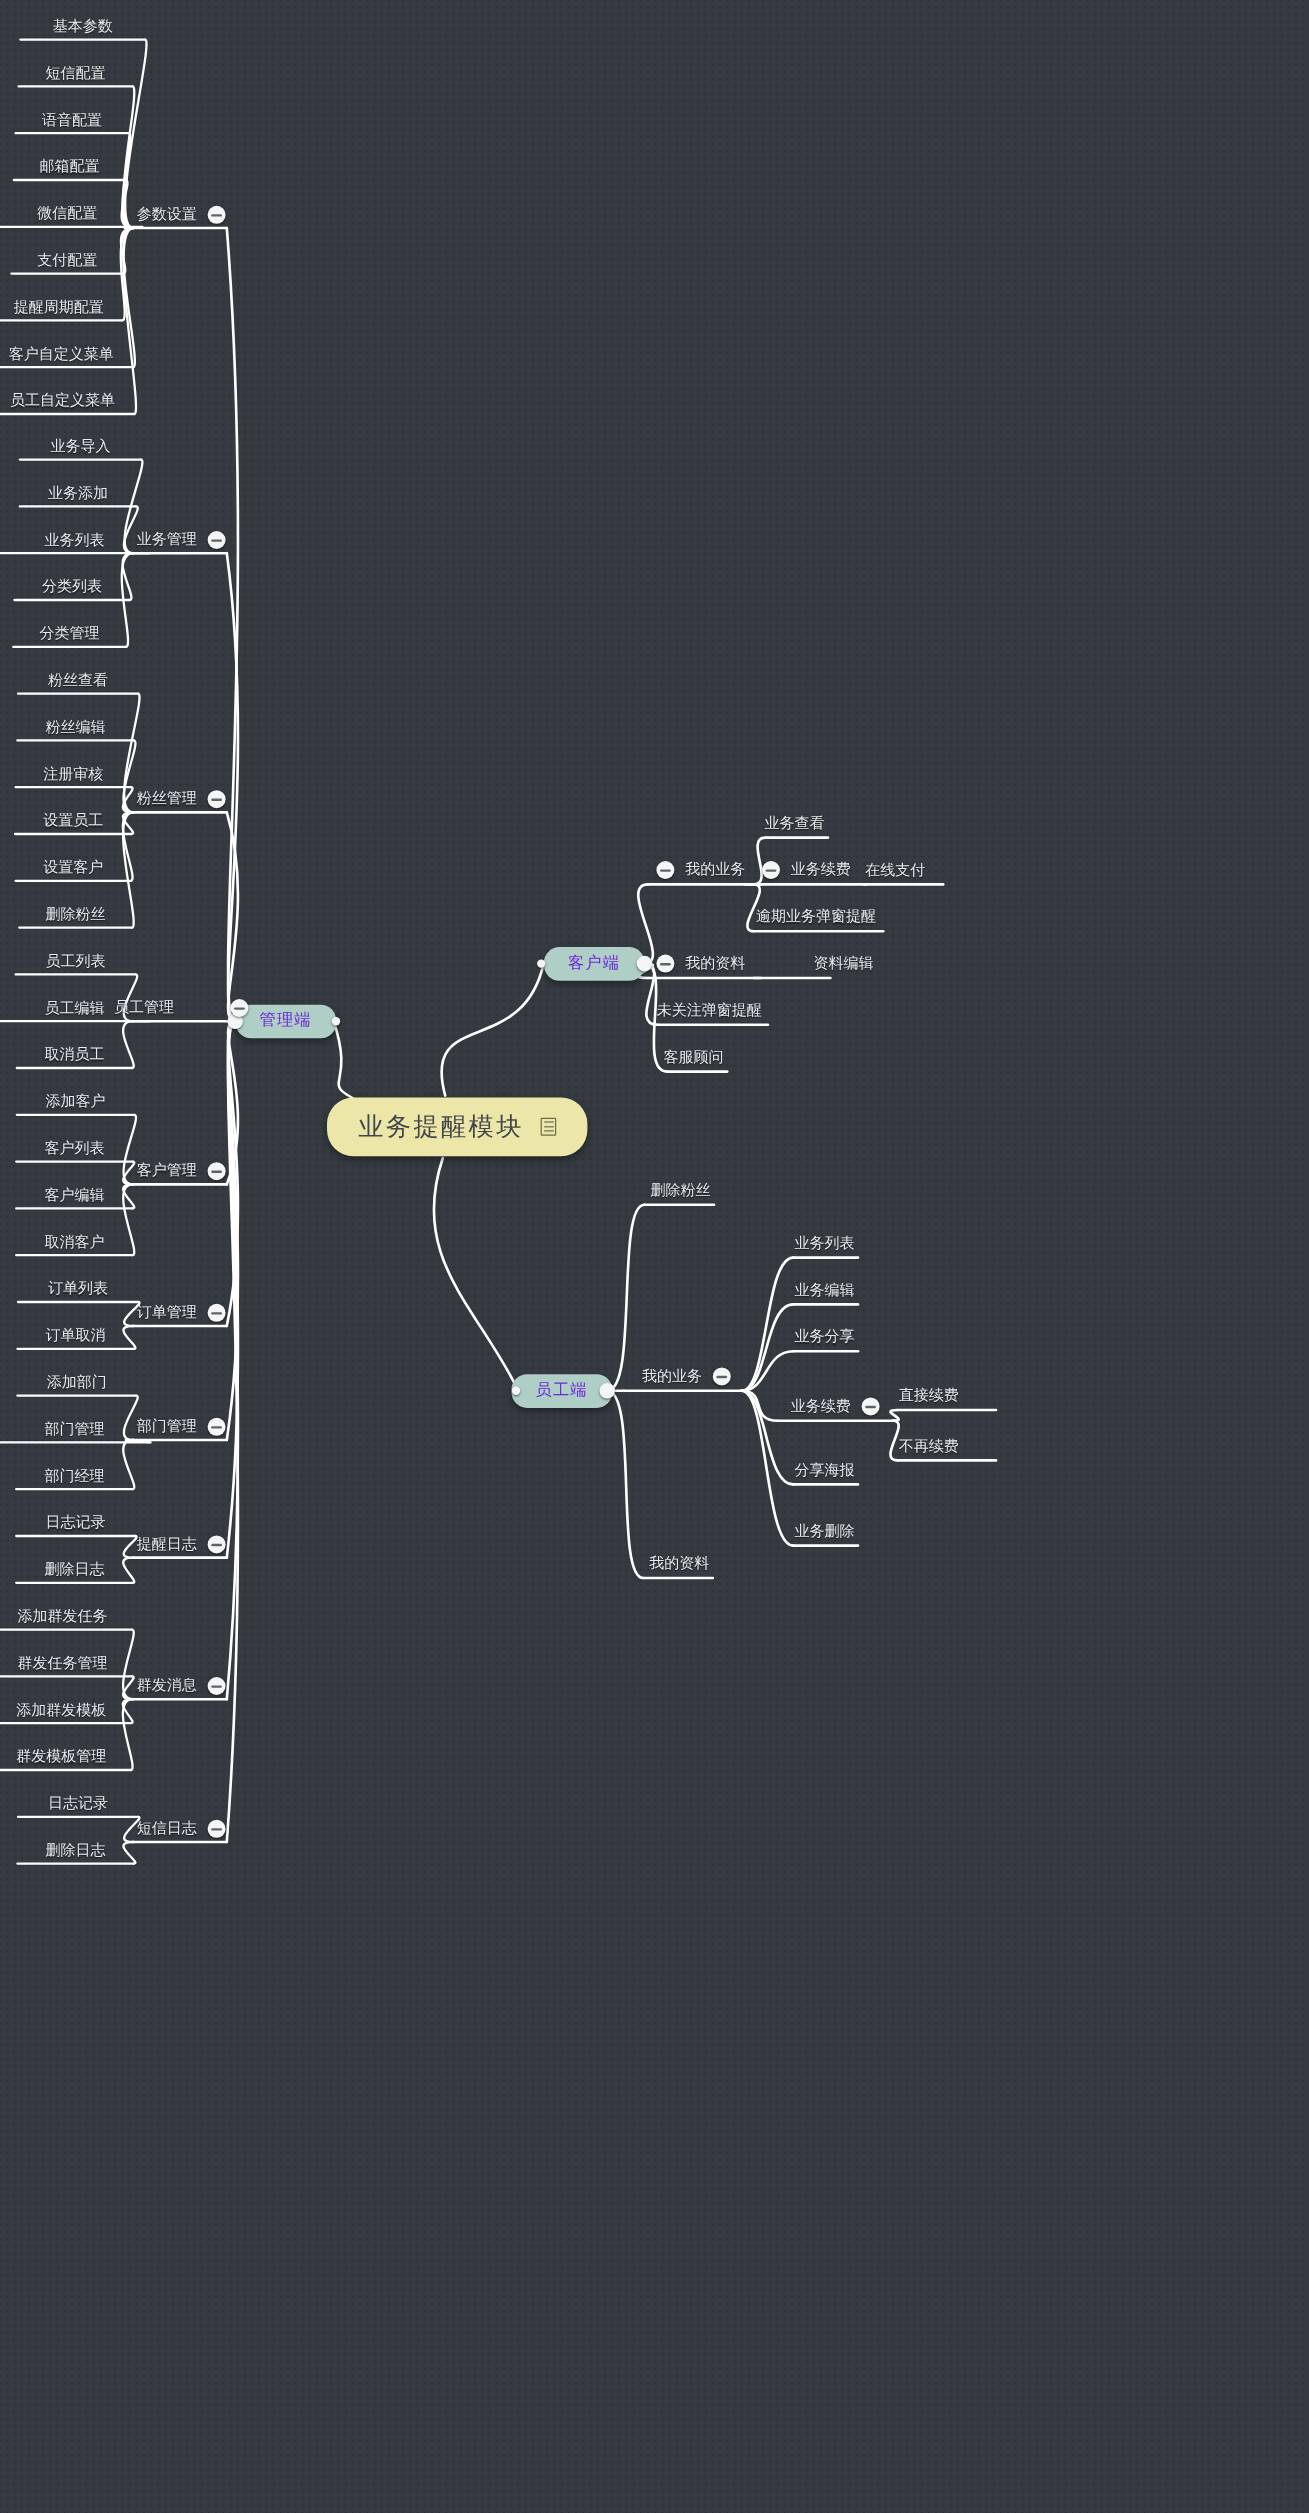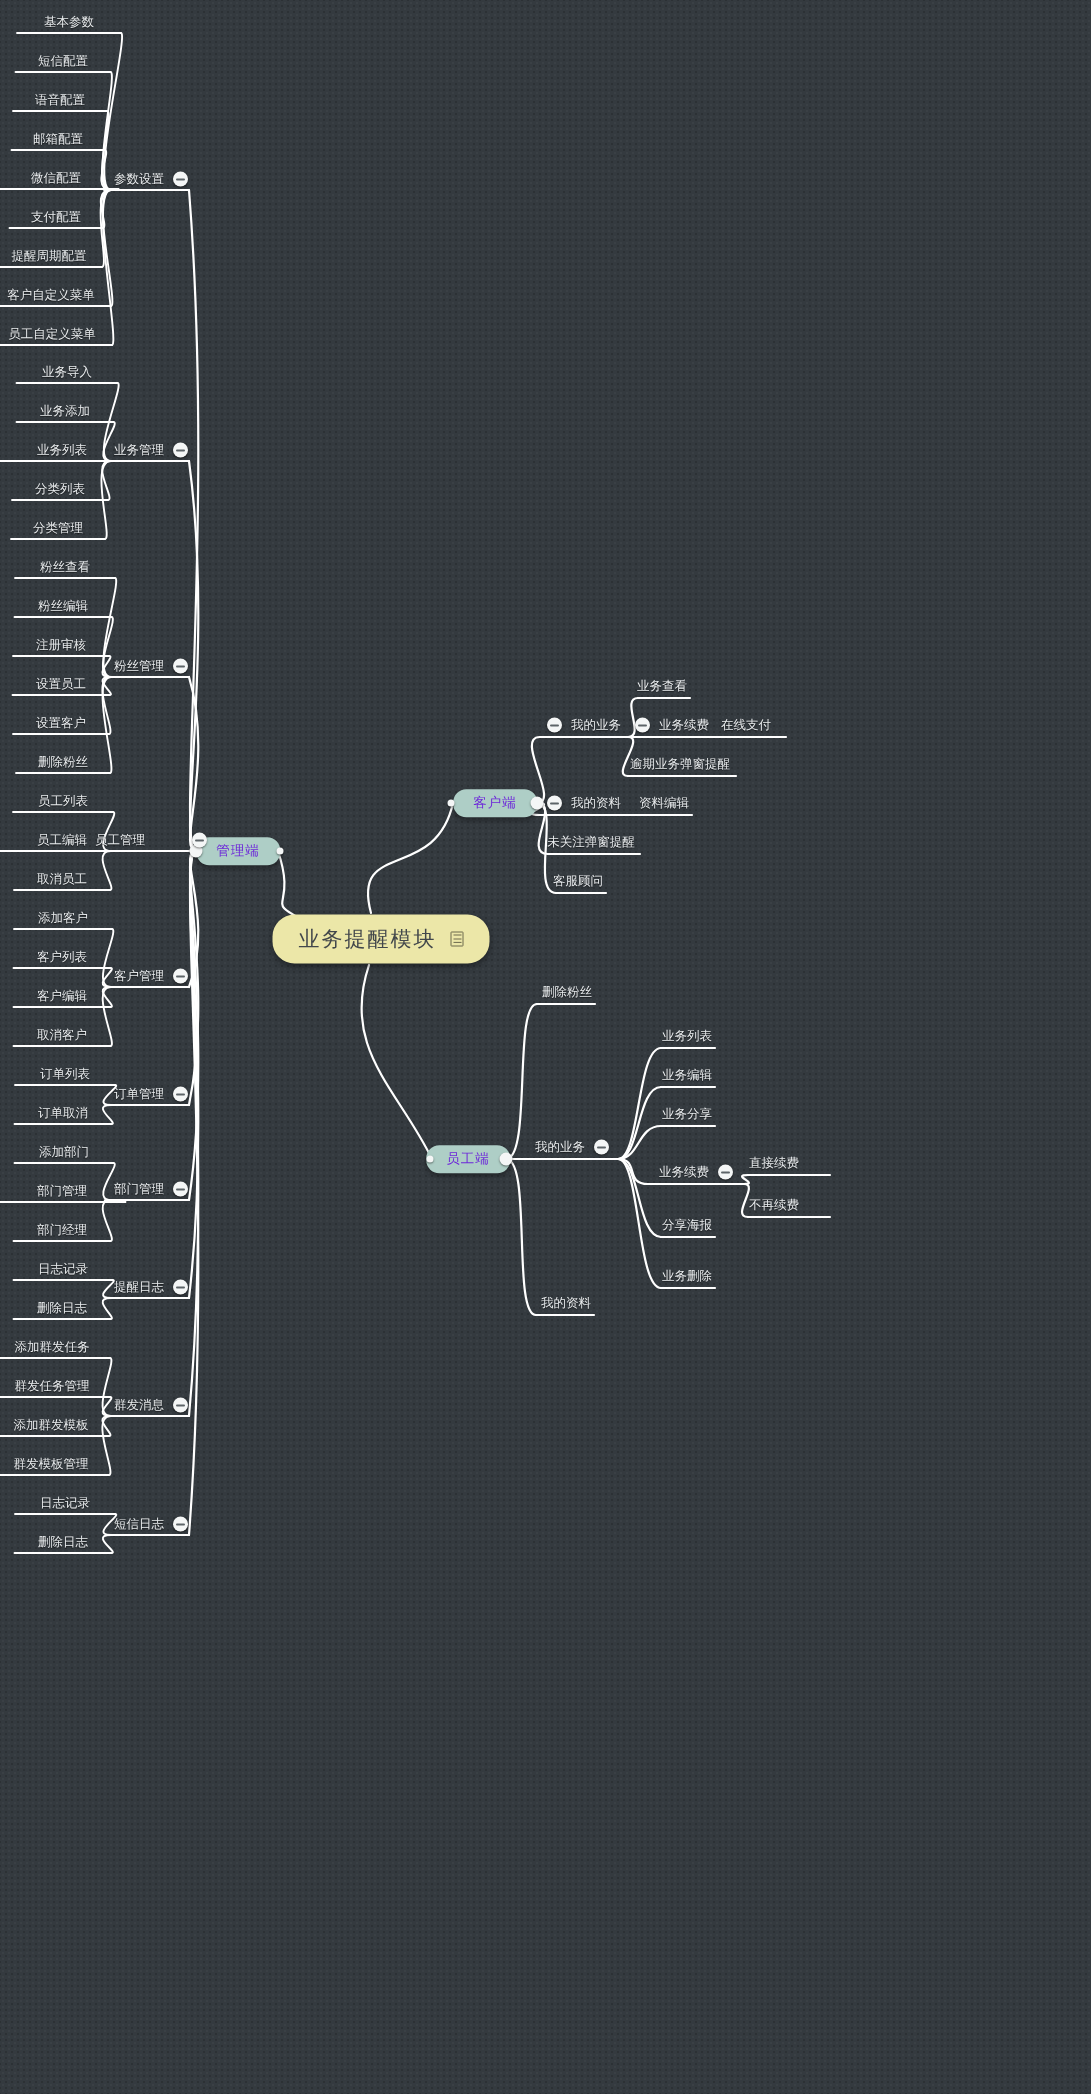--- a/index.html
+++ b/index.html
@@ -436,21 +436,21 @@
       <div class="node txt" style="left: 662px; top: 686px;">
         <span class="label">业务查看</span>
       </div>
       <div class="node txt" style="left: 672px; top: 725px;">
         <span class="collapse left"></span>
         <span class="label">业务续费</span>
       </div>
       <div class="node txt" style="left: 680px; top: 764px;">
         <span class="label">逾期业务弹窗提醒</span>
       </div>
-      <div class="node txt" style="left: 664px; top: 803px;">
+      <div class="node txt" style="left: 703px; top: 803px;">
         <span class="label">资料编辑</span>
       </div>
       <div class="node txt" style="left: 746px; top: 725px;">
         <span class="label">在线支付</span>
       </div>
       <div class="dot" style="left: 506px; top: 1159px;"></div>
       <div class="node txt" style="left: 567px; top: 992px;">
         <span class="label">删除粉丝</span>
       </div>
       <div class="node txt" style="left: 572px; top: 1147px;">

